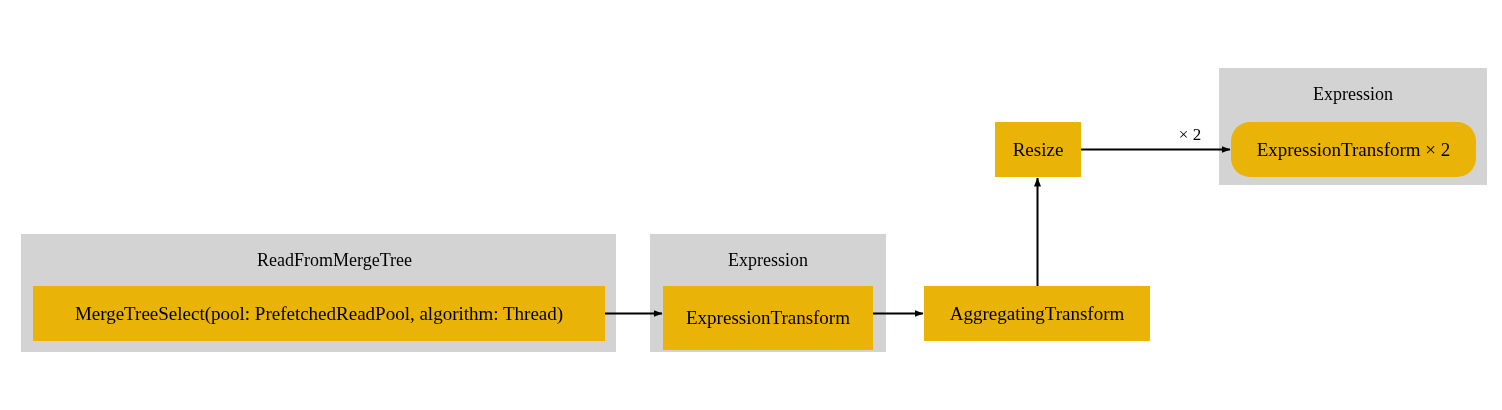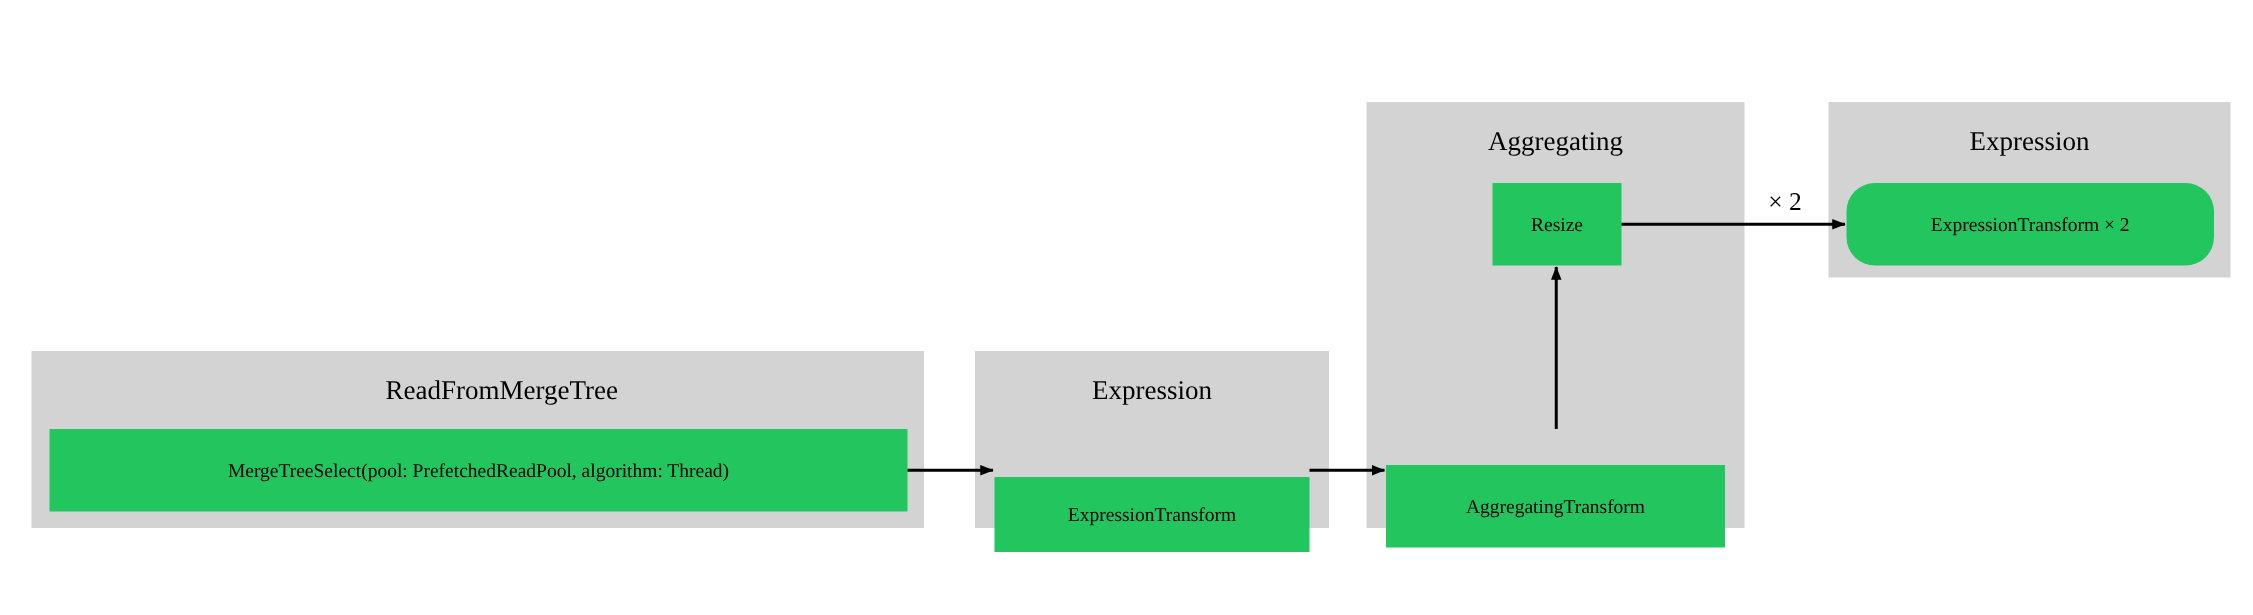--- a/index.html
+++ b/index.html
@@ -25,26 +25,26 @@
     left: 0;
     right: 0;
     text-align: center;
     font-size: 18px;
     color: #000000;
     line-height: 1;
     white-space: nowrap;
   }
   .node {
     position: absolute;
-    background: #22c55e;
+    background: #eab308;
     box-sizing: border-box;
     display: flex;
     align-items: center;
     justify-content: center;
-    font-size: 13px;
+    font-size: 19px;
     color: #000000;
     white-space: nowrap;
   }
   .edge-label {
     position: absolute;
     font-size: 17px;
     color: #000000;
     white-space: nowrap;
     text-align: center;
     line-height: 1;
@@ -64,26 +64,23 @@
 <div id="canvas">
 
   <div class="cluster" style="left:21px; top:234px; width:595px; height:118px;">
     <div class="cluster-title" style="top:17px;margin-left:32px;">ReadFromMergeTree</div>
   </div>
   <div class="node" style="left:33px; top:286px; width:572px; height:55px;">MergeTreeSelect(pool: PrefetchedReadPool, algorithm: Thread)</div>
 
   <div class="cluster" style="left:650px; top:234px; width:236px; height:118px;">
     <div class="cluster-title" style="top:17px;">Expression</div>
   </div>
-  <div class="node" style="left:663px; top:286px; width:210px; height:50px;margin-top:32px;">ExpressionTransform</div>
+  <div class="node" style="left:663px; top:286px; width:210px; height:64px;">ExpressionTransform</div>
 
-  <div class="cluster" style="left:911px; top:68px; width:252px; height:284px;">
-    <div class="cluster-title" style="top:17px;">Aggregating</div>
-  </div>
-  <div class="node" style="left:924px; top:286px; width:226px; height:55px;margin-top:24px;">AggregatingTransform</div>
+  <div class="node" style="left:924px; top:286px; width:226px; height:55px;">AggregatingTransform</div>
   <div class="node" style="left:995px; top:122px; width:86px; height:55px;">Resize</div>
 
   <div class="cluster" style="left:1219px; top:68px; width:268px; height:117px;">
     <div class="cluster-title" style="top:17px;">Expression</div>
   </div>
   <div class="node" style="left:1231px; top:122px; width:245px; height:55px;border-radius:19px;">ExpressionTransform × 2</div>
 
   <div class="edge-label" style="left:1160px; top:126px; width:60px;">× 2</div>
 
   <svg id="edges" viewBox="0 0 1502 410" xmlns="http://www.w3.org/2000/svg">

